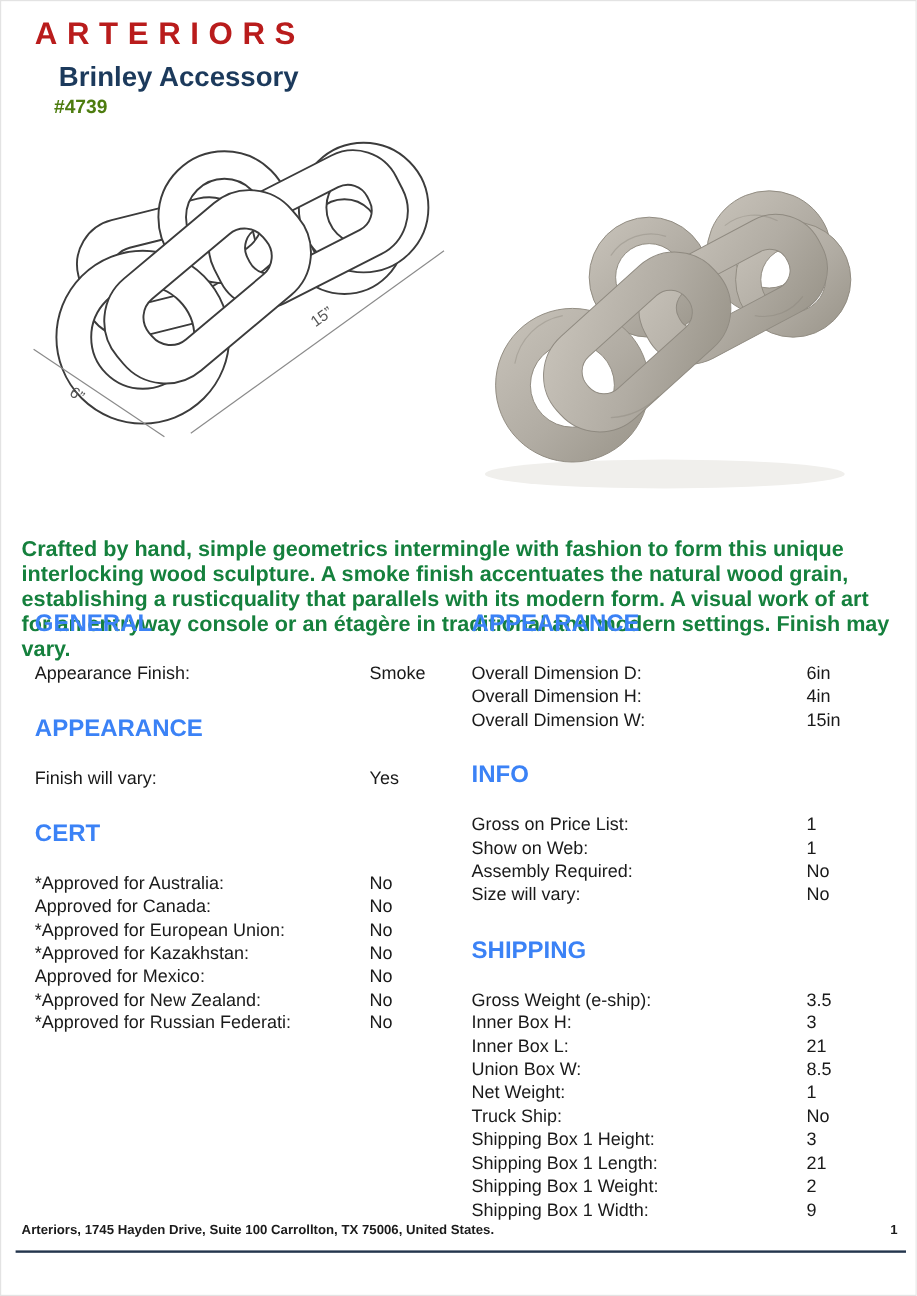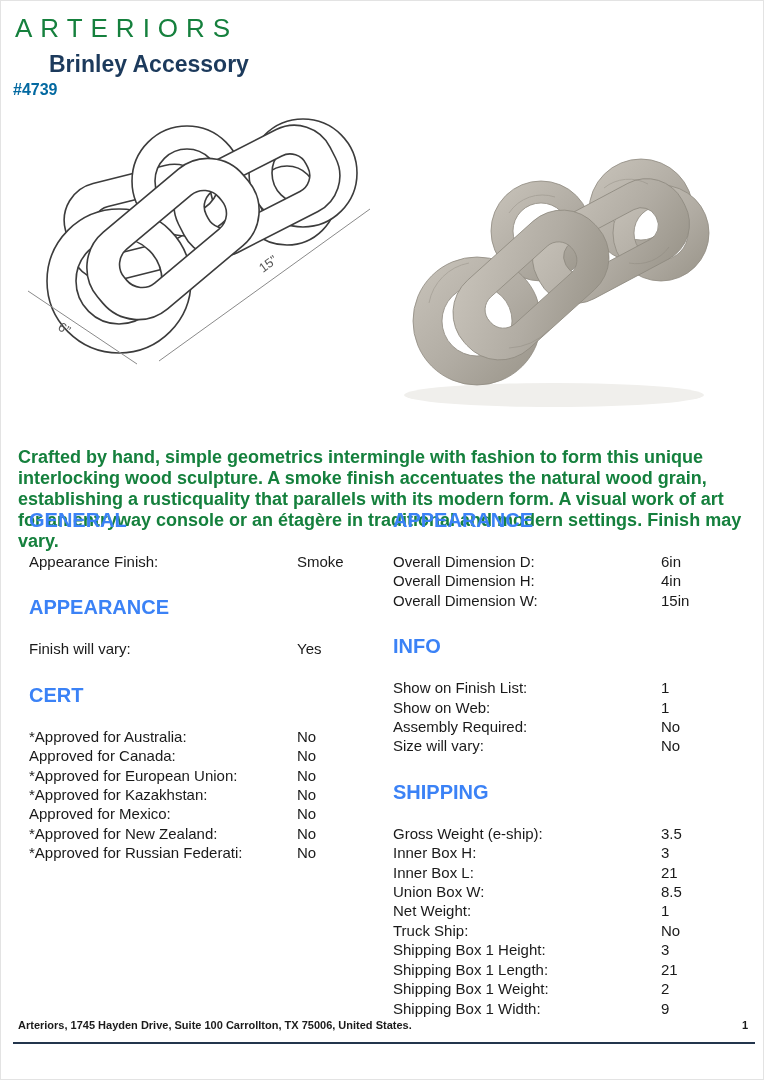--- a/index.html
+++ b/index.html
@@ -2,47 +2,47 @@
 <html><head>
 <meta charset="utf-8">
 <style>
   html,body{margin:0;padding:0;background:#ffffff;}
   .page{
     position:relative;width:764px;height:1080px;background:#ffffff;
     font-family:"Liberation Sans","DejaVu Sans",sans-serif;color:#1a1a1a;
     overflow:hidden;box-sizing:border-box;border:1px solid #e3e3e3;
   }
   .brand{
-    position:absolute;left:14px;top:12px;font-size:26px;letter-spacing:8px;
-    color:#15803d;font-weight:400;
+    position:absolute;left:28px;top:12px;font-size:26px;letter-spacing:8px;
+    color:#b91c1c;font-weight:700;
   }
   .title{
     position:absolute;left:28px;top:50px;font-size:23px;font-weight:700;color:#1c3a5c;margin-left:20px;
   }
   .sku{
-    position:absolute;left:12px;top:80px;font-size:16px;font-weight:700;color:#0369a1;
+    position:absolute;left:44px;top:80px;font-size:16px;font-weight:700;color:#4d7c0f;
   }
   .drawing{position:absolute;left:18px;top:100px;}
   .photo{position:absolute;left:388px;top:142px;}
   .dim-label{font-size:13px;fill:#555;font-family:"Liberation Sans",sans-serif;}
   .description{
     position:absolute;left:17px;top:428px;width:733px;font-size:18px;
     line-height:21px;color:#15803d;font-weight:bold;
   }
   .col{position:absolute;top:505px;width:352px;}
   .col-left{left:28px;}
   .col-right{left:392px;}
   .col h2{
     margin:0;font-size:20px;line-height:28px;font-weight:700;color:#3b82f6;
     letter-spacing:0px;
   }
   .col section{margin:0;}
   .col section + section h2{margin-top:22px;}
   .rows{margin-top:18px;}
-  .row{display:flex;font-size:15px;line-height:19.4px;}
+  .row{display:flex;font-size:15px;line-height:19.4px;gap:11px;}
   .row .lbl{width:237px;flex:none;}
   .row .val{flex:1;margin-left:31px;}
   .footer-rule{
     position:absolute;left:12px;right:8px;top:1041px;height:0;
     border-top:2.5px solid #23354c;
   }
   .footer{
     position:absolute;left:17px;top:1018px;width:730px;font-size:11px;
     color:#1b1b1b;font-weight:600;display:flex;justify-content:space-between;
   }
@@ -216,21 +216,21 @@
           <div class="row">
             <span class="lbl">Overall Dimension W:</span>
             <span class="val">15in</span>
           </div>
         </div>
       </section>
       <section>
         <h2>INFO</h2>
         <div class="rows">
           <div class="row">
-            <span class="lbl">Show on Finish List:</span>
+            <span class="lbl">Gross on Price List:</span>
             <span class="val">1</span>
           </div>
           <div class="row">
             <span class="lbl">Show on Web:</span>
             <span class="val">1</span>
           </div>
           <div class="row">
             <span class="lbl">Assembly Required:</span>
             <span class="val">No</span>
           </div>

